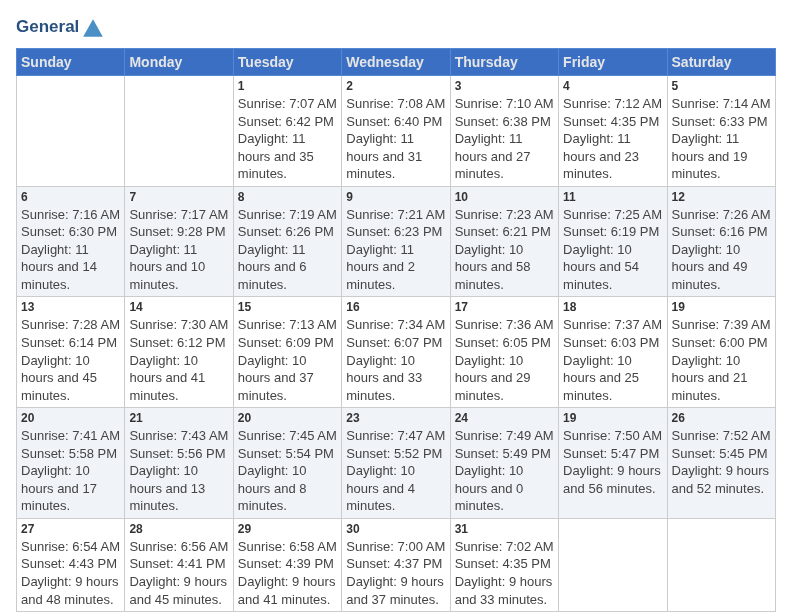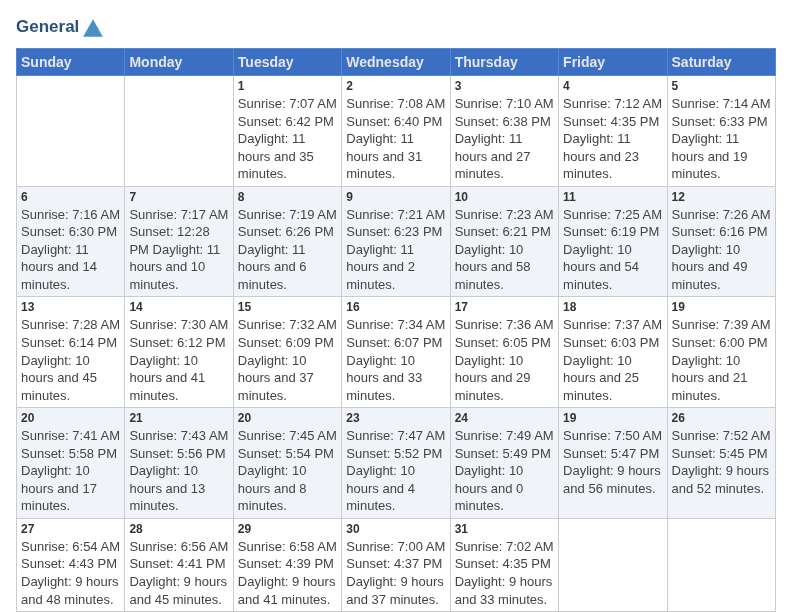--- a/index.html
+++ b/index.html
@@ -165,21 +165,21 @@
         <tr class="stripe-row">
           <td>
             <span class="day-number">6</span>
             <div class="day-info">Sunrise: 7:16 AM
 Sunset: 6:30 PM
 Daylight: 11 hours and 14 minutes.</div>
           </td>
           <td>
             <span class="day-number">7</span>
             <div class="day-info">Sunrise: 7:17 AM
-Sunset: 12:28 PM
+Sunset: 9:28 PM
 Daylight: 11 hours and 10 minutes.</div>
           </td>
           <td>
             <span class="day-number">8</span>
             <div class="day-info">Sunrise: 7:19 AM
 Sunset: 6:26 PM
 Daylight: 11 hours and 6 minutes.</div>
           </td>
           <td>
             <span class="day-number">9</span>
@@ -214,21 +214,21 @@
 Daylight: 10 hours and 45 minutes.</div>
           </td>
           <td>
             <span class="day-number">14</span>
             <div class="day-info">Sunrise: 7:30 AM
 Sunset: 6:12 PM
 Daylight: 10 hours and 41 minutes.</div>
           </td>
           <td>
             <span class="day-number">15</span>
-            <div class="day-info">Sunrise: 7:32 AM
+            <div class="day-info">Sunrise: 7:13 AM
 Sunset: 6:09 PM
 Daylight: 10 hours and 37 minutes.</div>
           </td>
           <td>
             <span class="day-number">16</span>
             <div class="day-info">Sunrise: 7:34 AM
 Sunset: 6:07 PM
 Daylight: 10 hours and 33 minutes.</div>
           </td>
           <td>

